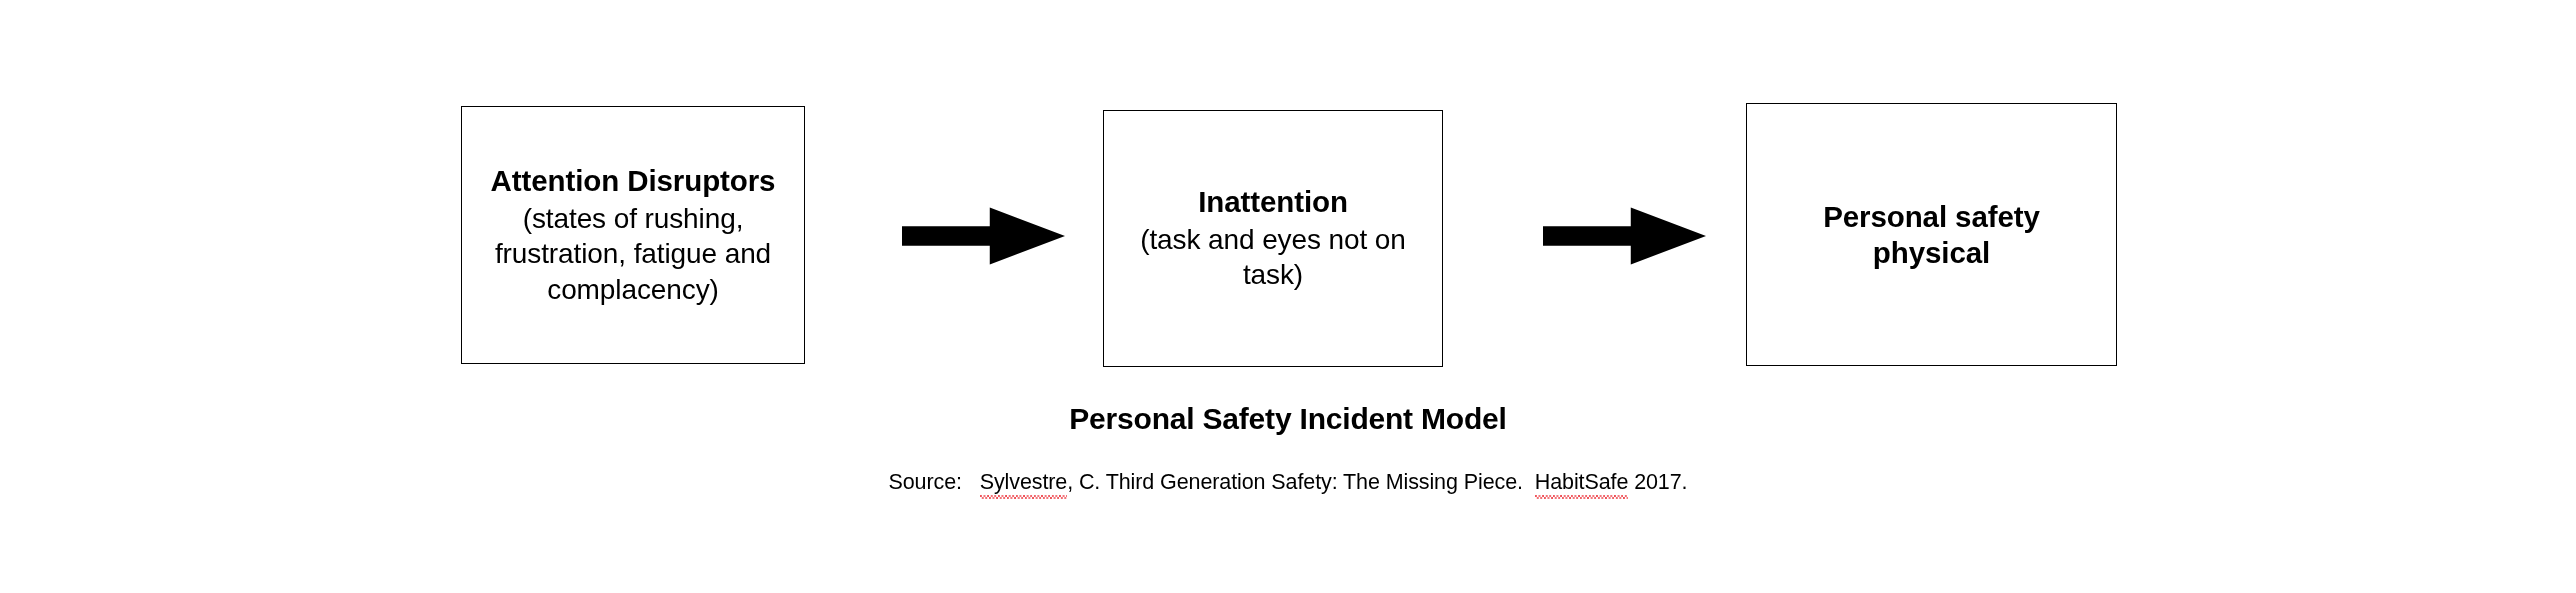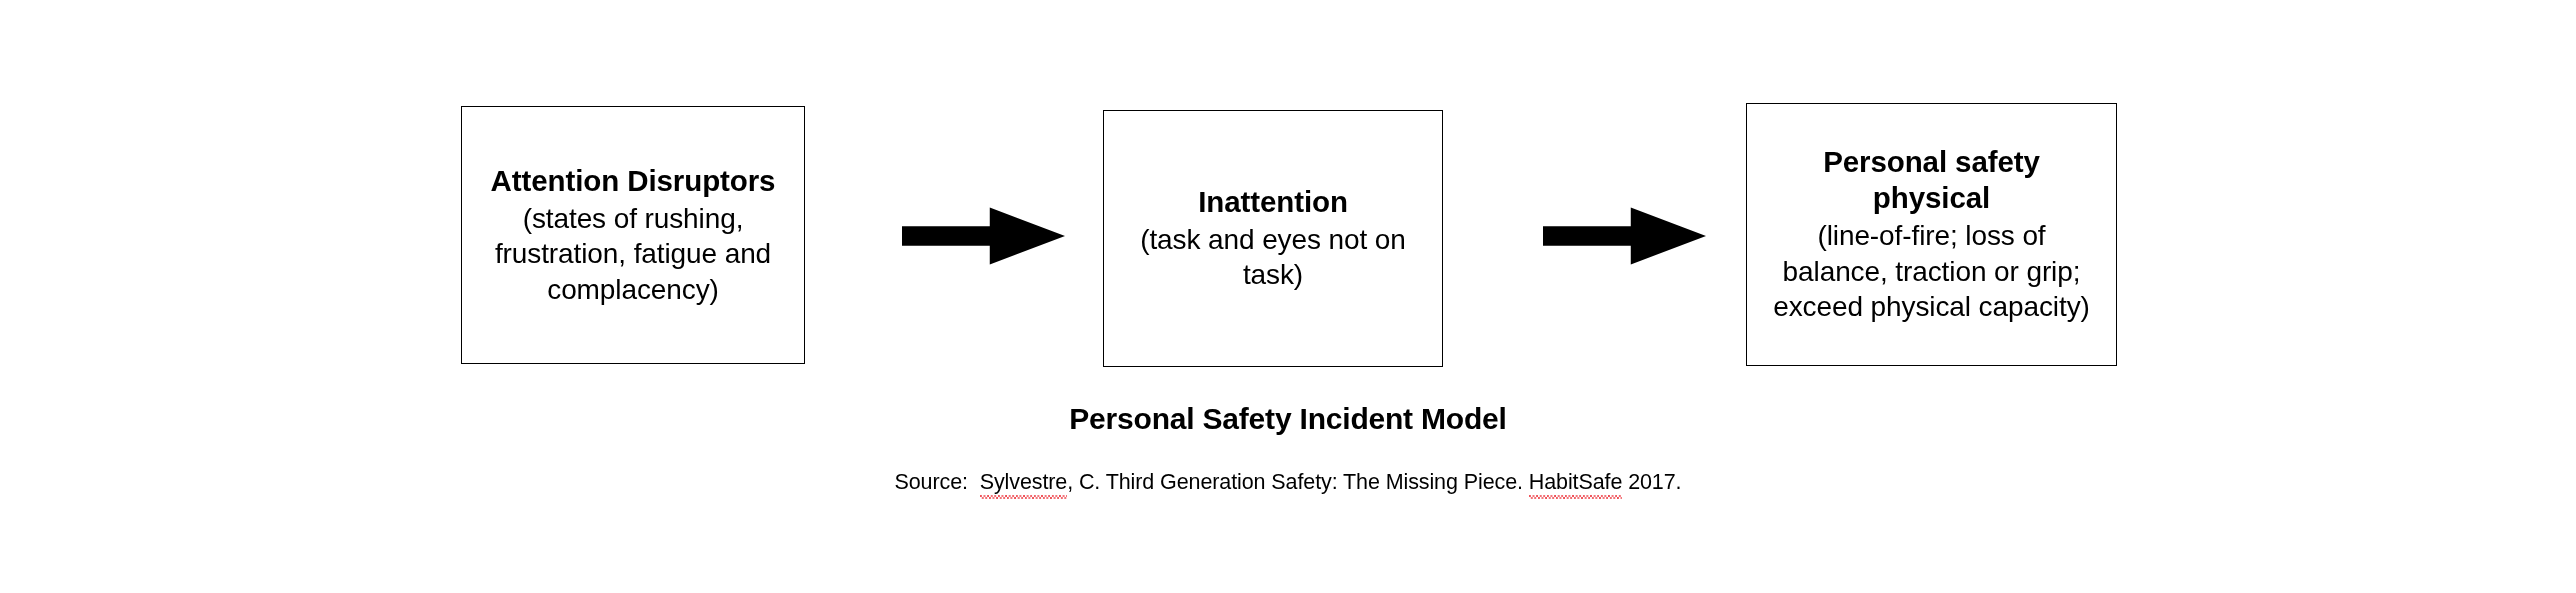--- a/index.html
+++ b/index.html
@@ -99,20 +99,21 @@
     letter-spacing: -0.1px;
     line-height: 1.25;
     white-space: pre;
   }
 
   
   .misspelled {
     position: relative;
     display: inline-block;
     text-decoration: none;
+    margin-left: 6px;
   }
   .misspelled::after {
     content: "";
     position: absolute;
     left: 0;
     right: 0;
     bottom: -2.7px;
     height: 3.6px;
     background-image:
       linear-gradient(45deg, transparent 40%, #ef4b52 40%, #ef4b52 60%, transparent 60%),
@@ -144,21 +145,20 @@
   </div>
 
   <div class="block-arrow arrow-2">
     <svg viewBox="0 0 182 72" preserveAspectRatio="none" aria-hidden="true">
       <path d="M 0 25 L 98 25 L 98 4 L 182 36 L 98 68 L 98 47 L 0 47 Z" fill="#000000"></path>
     </svg>
   </div>
 
   <div class="node-box node-box-3">
     <div class="node-title">Personal safety physical</div>
-    <div class="node-detail">(line-of-fire; loss of balance, traction or grip; exceed physical capacity)</div>
   </div>
 
   <div class="caption">Personal Safety Incident Model</div>
 
   <div class="source-line"><span>Source:</span><span>  </span><span class="misspelled">Sylvestre</span><span>, C. Third Generation Safety: The Missing Piece. </span><span class="misspelled">HabitSafe</span><span> 2017.</span></div>
 
 </div>
 
 
 </body></html>

